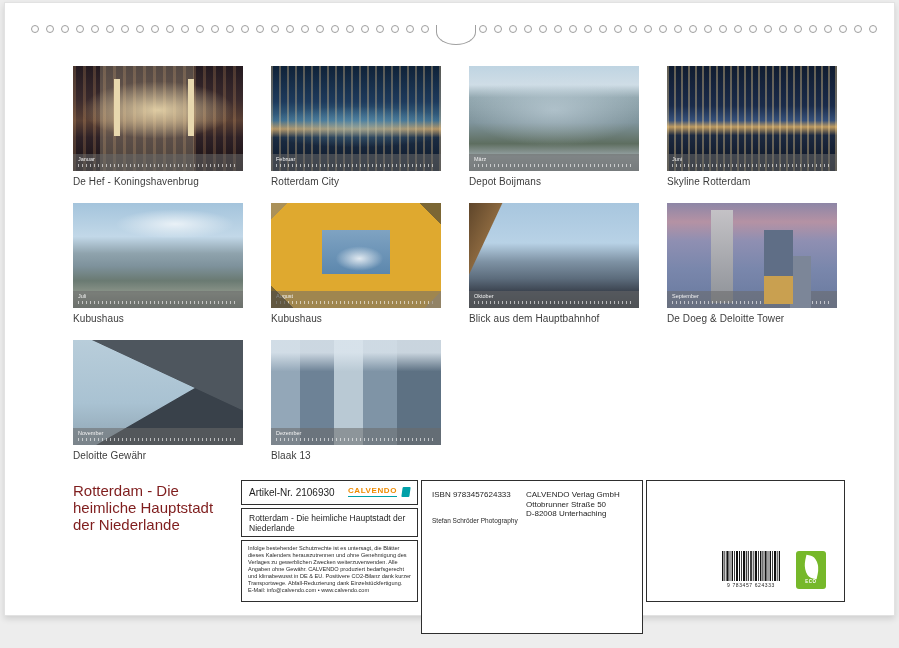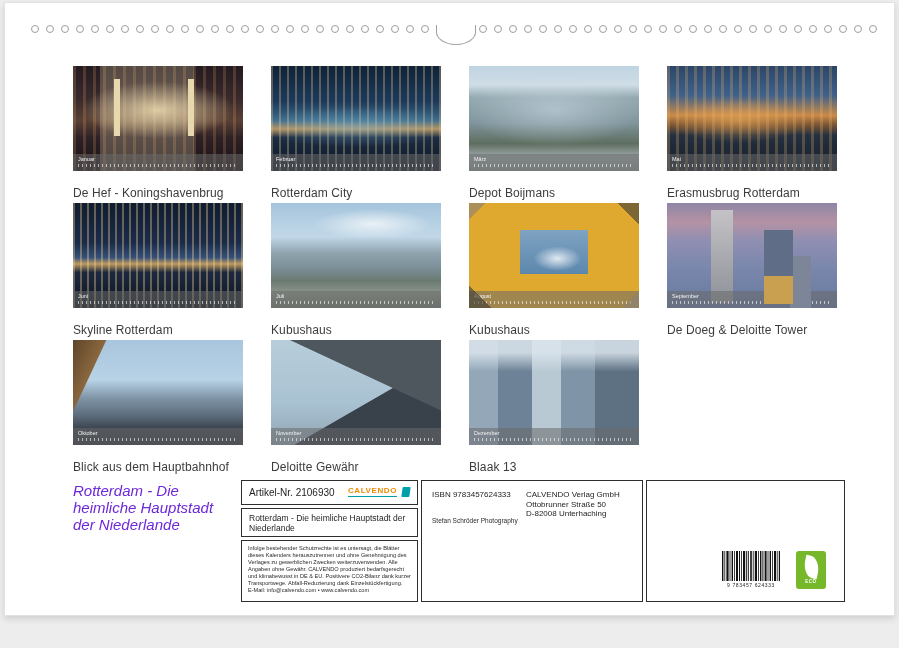--- a/index.html
+++ b/index.html
@@ -15,21 +15,21 @@
   .holes-right { left:474px; }
   .hole { width:8px; height:8px; border:1px solid #9f9f9f; border-radius:50%; background:#fdfdfd; }
   .notch { position:absolute; left:431px; top:22px; width:40px; height:20px;
            border:1px solid #9f9f9f; border-top:none; background:#fff;
            border-radius:0 0 40px 40px / 0 0 26px 26px; }
 
   
   .grid { position:absolute; left:68px; top:63px; display:grid;
           grid-template-columns:repeat(4,170px); column-gap:28px; grid-auto-rows:137px; }
   .photo { position:relative; width:170px; height:105px; overflow:hidden; background:#888; }
-  .caption { margin-top:15px; font-size:12px; color:#3c3c3c; letter-spacing:.1px; }
+  .caption { margin-top:5px; font-size:10px; color:#3c3c3c; letter-spacing:.1px; }
 
   .strip { position:absolute; left:0; right:0; bottom:0; height:17px;
            background:rgba(105,105,105,.55); padding:2px 5px 0 5px; }
   .strip-label { font-size:5.5px; color:#f2f2f2; line-height:6px; }
   .strip-days  { margin-top:1px; height:6px;
            background-image:repeating-linear-gradient(90deg, rgba(255,255,255,.75) 0 1px, rgba(255,255,255,0) 1px 4px);
            background-size:auto 3px; background-repeat:repeat-x; background-position:0 1px; opacity:.8; }
 
   
   .scene-1 { background:
@@ -78,37 +78,37 @@
   .scene-11 { background:
       linear-gradient(205deg, #4e565e 0 38%, rgba(0,0,0,0) 38.5%),
       linear-gradient(150deg, rgba(0,0,0,0) 0 58%, #39414a 58.5%),
       linear-gradient(180deg,#b8cdda 0%,#a9c2d2 60%,#8fa4b2 100%); }
   .scene-12 { background:
       linear-gradient(180deg, rgba(220,230,238,.85) 0 12%, rgba(0,0,0,0) 30%),
       linear-gradient(90deg,#93a7b8 0 17%,#6d8296 17% 37%,#b9c9d4 37% 54%,#7f94a6 54% 74%,#5d7183 74% 100%); }
 
   
   .title-block { position:absolute; left:68px; top:479px; width:170px;
-                 font-size:15px; line-height:17px; color:#6d28d9; white-space:pre-line;font-style:italic; }
+                 font-size:15px; line-height:17px; color:#7f1d1d; white-space:pre-line; }
 
   .fbox { position:absolute; border:1px solid #2e2e2e; background:#fff; }
   .box-article { left:236px; top:477px; width:177px; height:25px; padding:6px 7px 0 7px;
                  display:flex; justify-content:space-between; align-items:flex-start; }
   .article-label { font-size:10px; color:#1e1e1e; }
   .brand { display:flex; align-items:flex-start; gap:5px; }
   .brand-word { font-size:8px; font-weight:bold; letter-spacing:.6px; color:#ee8b00;
                 border-bottom:1px solid #00a0a8; padding-bottom:1px; line-height:8px; }
   .brand-icon { width:8px; height:10px; background:#00a0a8; transform:skewX(-8deg); border-radius:1px; }
 
   .box-title { left:236px; top:505px; width:177px; height:29px; padding:4px 7px;
                font-size:8.5px; line-height:10px; color:#1e1e1e; }
   .box-legal { left:236px; top:537px; width:177px; height:62px; padding:4px 6px;
                font-size:5.6px; line-height:7px; color:#2a2a2a; white-space:pre-line; }
 
-  .box-isbn { left:416px; top:477px; width:222px; height:122px; padding:9px 10px; }
+  .box-isbn { left:416px; top:477px; width:222px; height:154px; padding:9px 10px; }
   .isbn-line { font-size:8px; color:#1e1e1e; }
   .publisher { position:absolute; left:104px; top:9px; font-size:8px; line-height:9.5px;
                color:#1e1e1e; white-space:pre-line; }
   .photographer { position:absolute; left:10px; top:36px; font-size:6.5px; color:#2a2a2a; }
 
   .box-barcode { left:641px; top:477px; width:199px; height:122px; }
   .barcode-wrap { position:absolute; right:64px; bottom:13px; width:58px; text-align:center; }
   .barcode-svg { display:block; width:58px; height:30px; }
   .barcode-digits { font-size:5px; color:#1e1e1e; letter-spacing:.6px; margin-top:1px; }
   .eco { position:absolute; right:18px; bottom:12px; width:30px; height:38px; background:#76b82a;
@@ -208,29 +208,20 @@
       <div class="photo scene-3">
         <div class="strip">
           <div class="strip-label">März</div>
           <div class="strip-days"></div>
         </div>
       </div>
       <div class="caption">Depot Boijmans</div>
     </div>
 
 
-    <div>
-      <div class="photo scene-5">
-        <div class="strip">
-          <div class="strip-label">Mai</div>
-          <div class="strip-days"></div>
-        </div>
-      </div>
-      <div class="caption">Erasmusbrug Rotterdam</div>
-    </div>
 
     <div>
       <div class="photo scene-6">
         <div class="strip">
           <div class="strip-label">Juni</div>
           <div class="strip-days"></div>
         </div>
       </div>
       <div class="caption">Skyline Rotterdam</div>
     </div>
@@ -249,37 +240,37 @@
       <div class="photo scene-8">
         <div class="strip">
           <div class="strip-label">August</div>
           <div class="strip-days"></div>
         </div>
       </div>
       <div class="caption">Kubushaus</div>
     </div>
 
     <div>
+      <div class="photo scene-10">
+        <div class="strip">
+          <div class="strip-label">Oktober</div>
+          <div class="strip-days"></div>
+        </div>
+      </div>
+      <div class="caption">Blick aus dem Hauptbahnhof</div>
+    </div>
+
+    <div>
       <div class="photo scene-9">
         <div class="strip">
           <div class="strip-label">September</div>
           <div class="strip-days"></div>
         </div>
       </div>
       <div class="caption">De Doeg &amp; Deloitte Tower</div>
-    </div>
-
-    <div>
-      <div class="photo scene-10">
-        <div class="strip">
-          <div class="strip-label">Oktober</div>
-          <div class="strip-days"></div>
-        </div>
-      </div>
-      <div class="caption">Blick aus dem Hauptbahnhof</div>
     </div>
 
     <div>
       <div class="photo scene-11">
         <div class="strip">
           <div class="strip-label">November</div>
           <div class="strip-days"></div>
         </div>
       </div>
       <div class="caption">Deloitte Gewähr</div>

